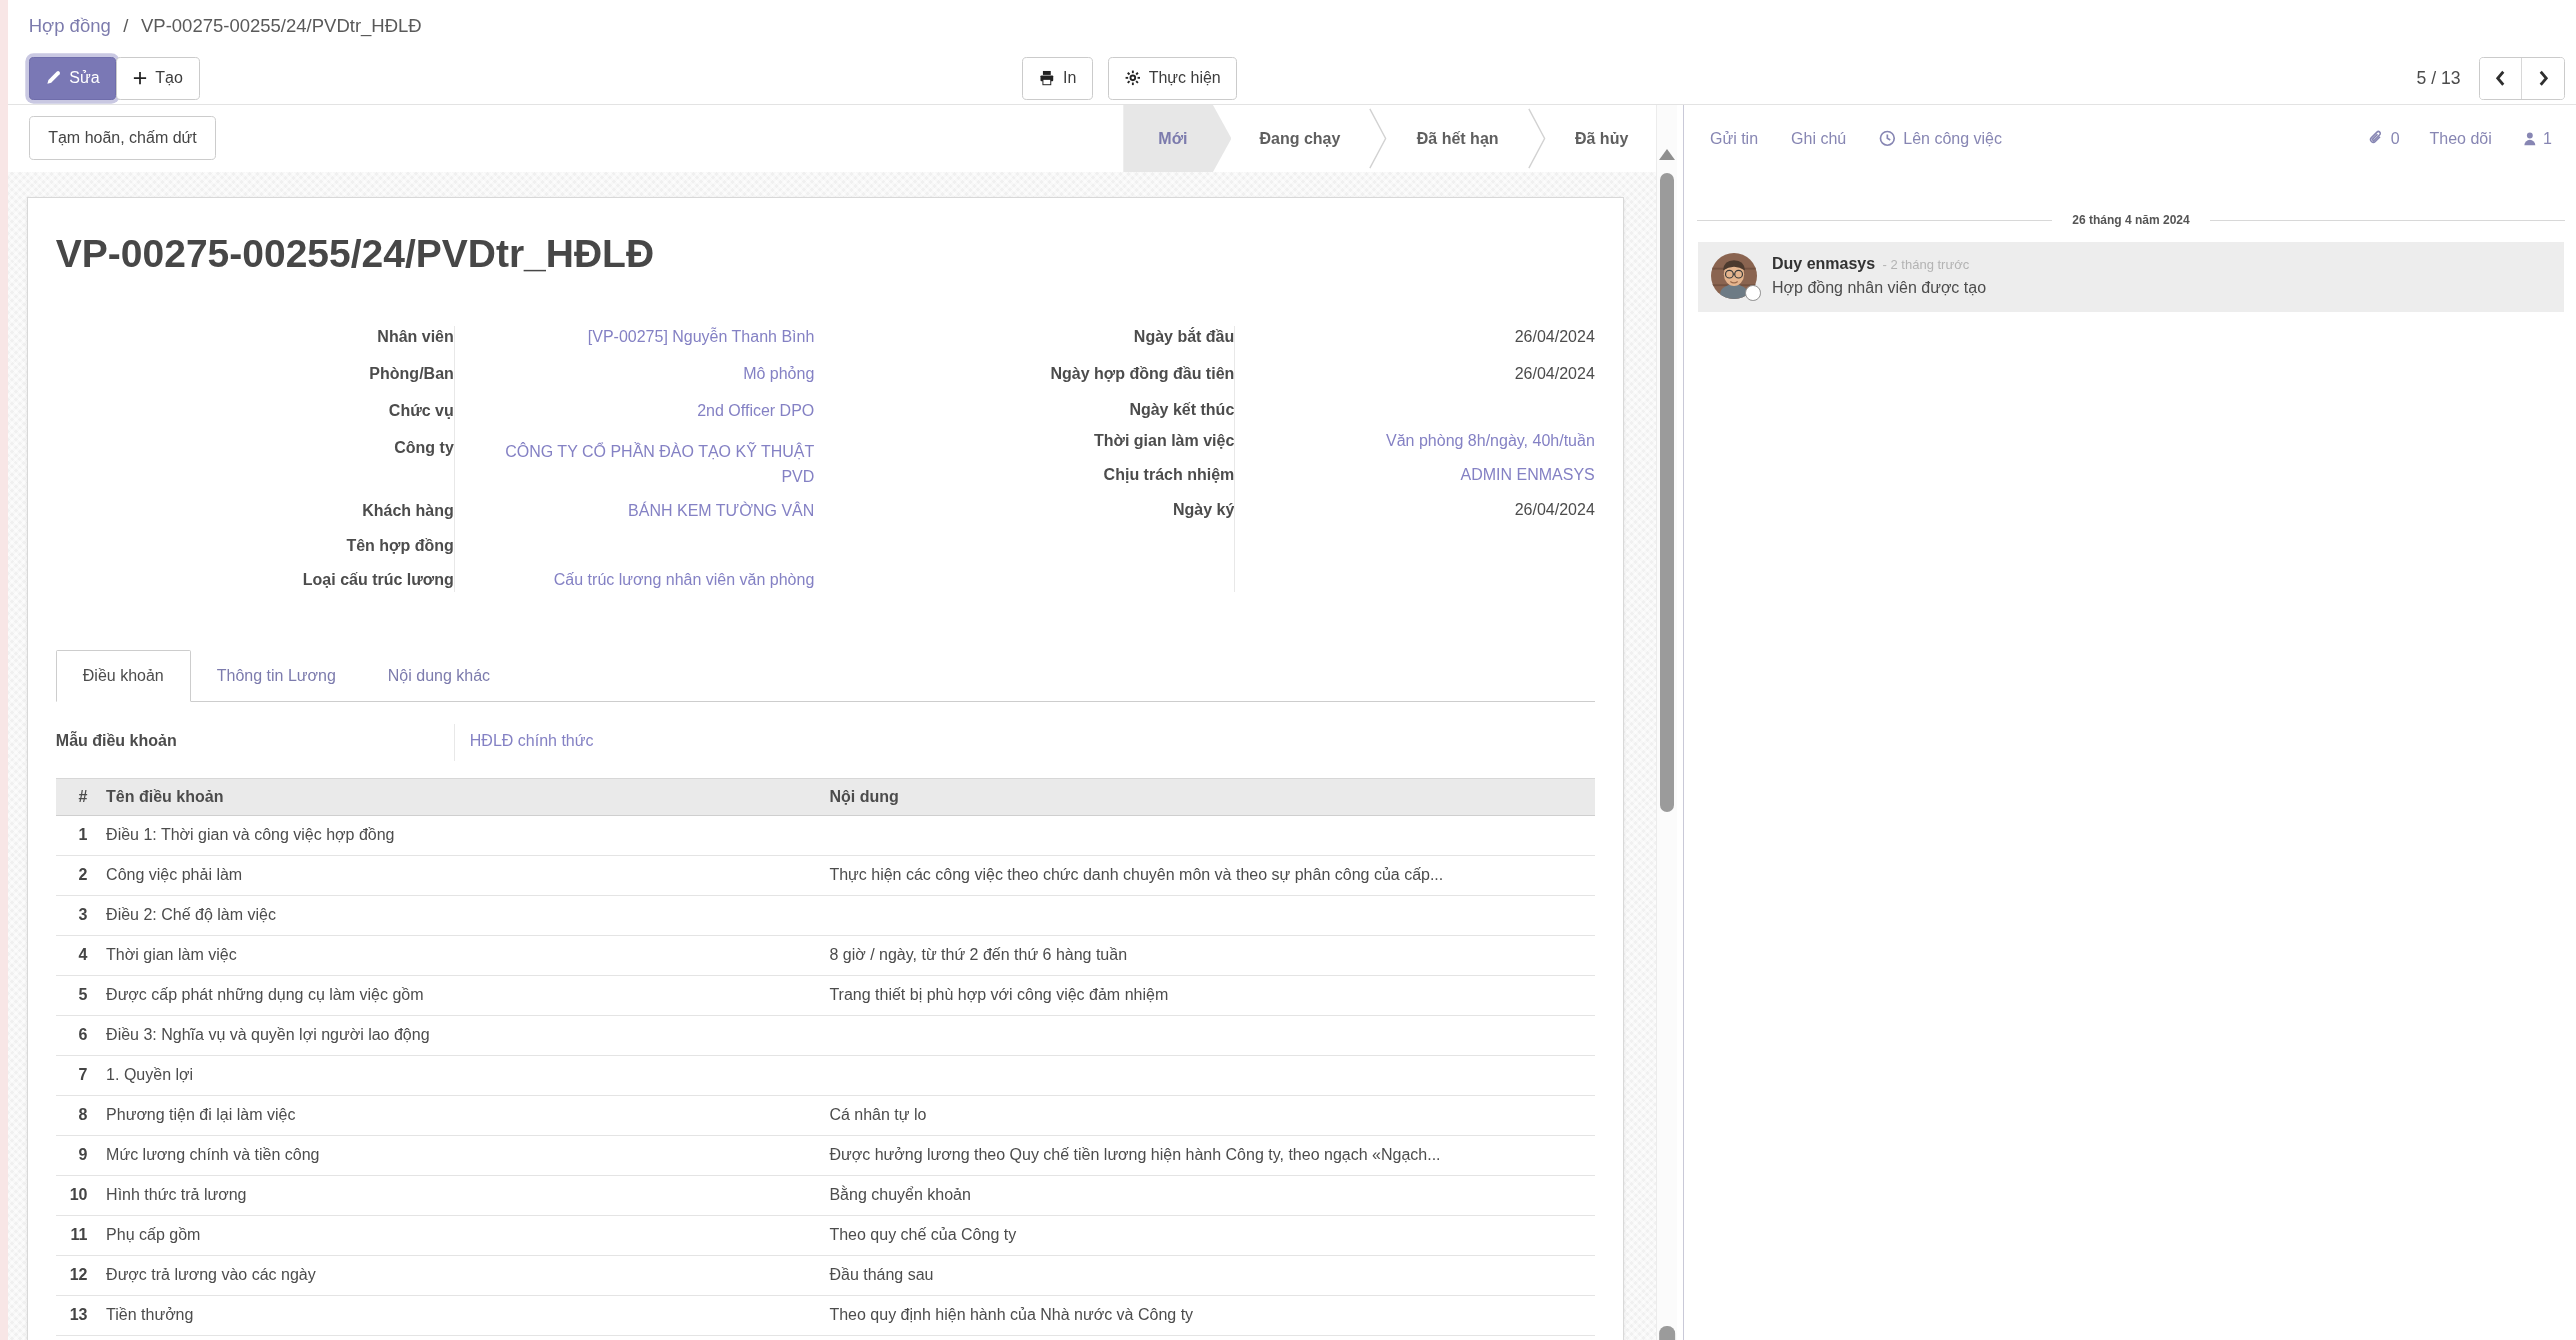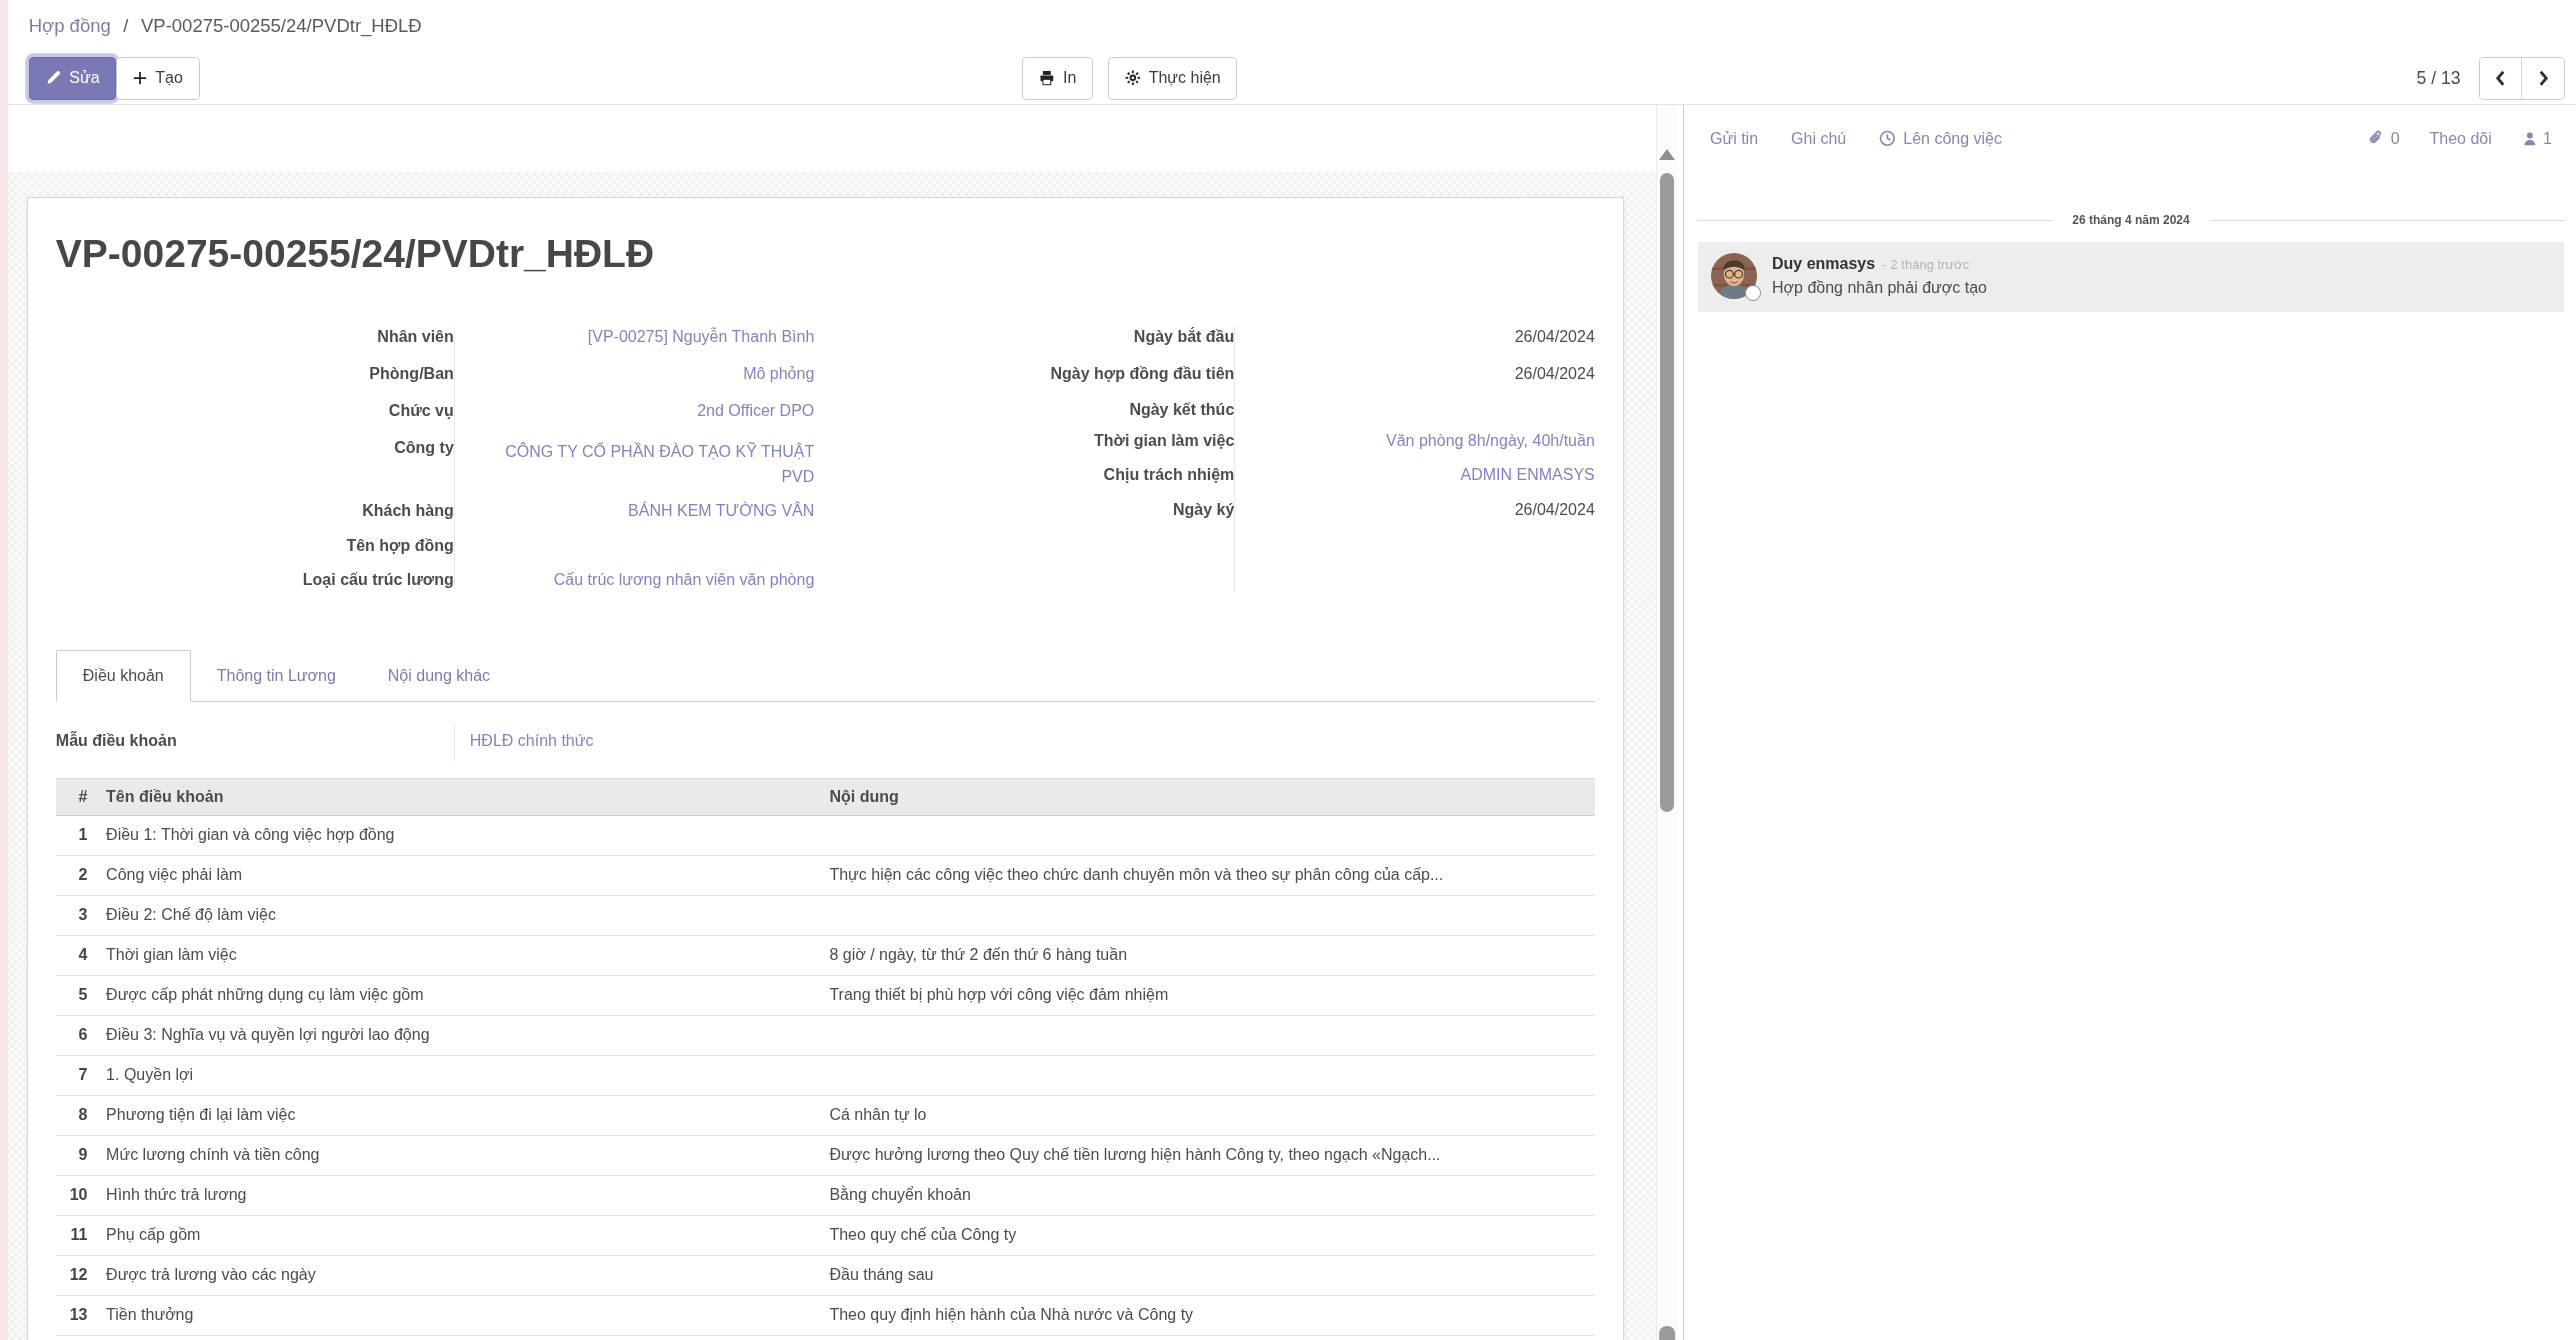--- a/index.html
+++ b/index.html
@@ -178,20 +178,39 @@
           <span class="icon">
             <svg width="15" height="18.5" viewBox="0 0 16 20">
                 <polyline points="5,3 11,10 5,17" fill="none" stroke="#2f2f2f" stroke-width="3"></polyline>
               </svg>
           </span>
         </button>
       </span>
     </div>
   </div>
 
+  <div class="statusbar">
+    <button class="suspend-btn">Tạm hoãn, chấm dứt</button>
+    <div class="steps">
+      <div class="step active">Mới</div>
+      <div class="step">Đang chạy</div>
+      <span class="step-sep">
+        <svg width="20.4" height="67" viewBox="0 0 22 72">
+            <path d="M2 4 L19 36 L2 68" stroke="#d2d2d2" stroke-width="1.5" fill="none"></path>
+          </svg>
+      </span>
+      <div class="step">Đã hết hạn</div>
+      <span class="step-sep">
+        <svg width="20.4" height="67" viewBox="0 0 22 72">
+            <path d="M2 4 L19 36 L2 68" stroke="#d2d2d2" stroke-width="1.5" fill="none"></path>
+          </svg>
+      </span>
+      <div class="step">Đã hủy</div>
+    </div>
+  </div>
 
   <div class="form-region">
     <div class="sheet">
       <h1 class="sheet-title">VP-00275-00255/24/PVDtr_HĐLĐ</h1>
 
       <div class="field-groups">
         <div class="field-group">
           <div class="frow" style="min-height:37px">
             <span class="flabel">Nhân viên</span>
             <span class="fvalue link">[VP-00275] Nguyễn Thanh Bình</span>
@@ -410,18 +429,18 @@
             <path d="M21 31 Q25 34 29 31" stroke="#9c6b4c" stroke-width="1.4" fill="none"></path>
           </svg>
         </span>
         <span class="avatar-badge"></span>
       </span>
       <span class="msg-body">
         <span class="msg-head">
           <span class="msg-author">Duy enmasys</span>
           <span class="msg-time">- 2 tháng trước</span>
         </span>
-        <div class="msg-text">Hợp đồng nhân phải được tạo</div>
+        <div class="msg-text">Hợp đồng nhân viên được tạo</div>
       </span>
     </div>
   </div>
 </div>
 
 
 </body></html>

